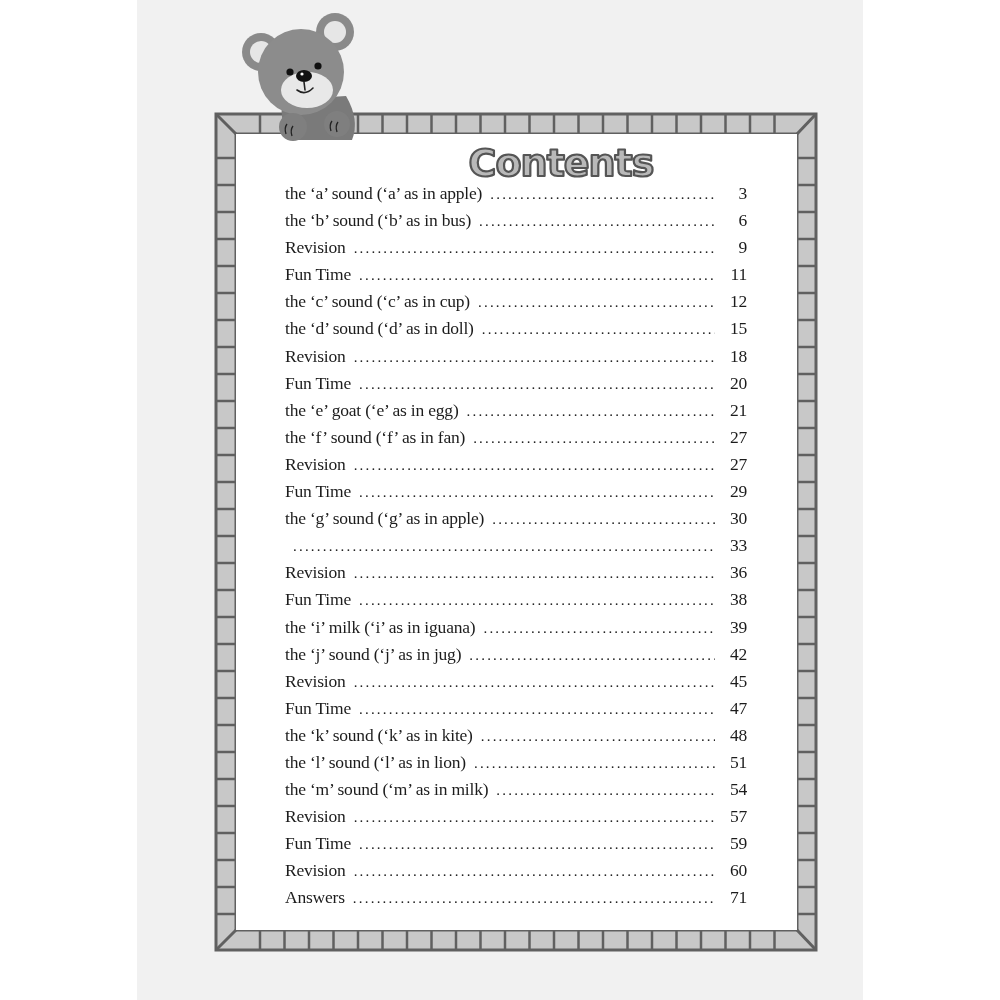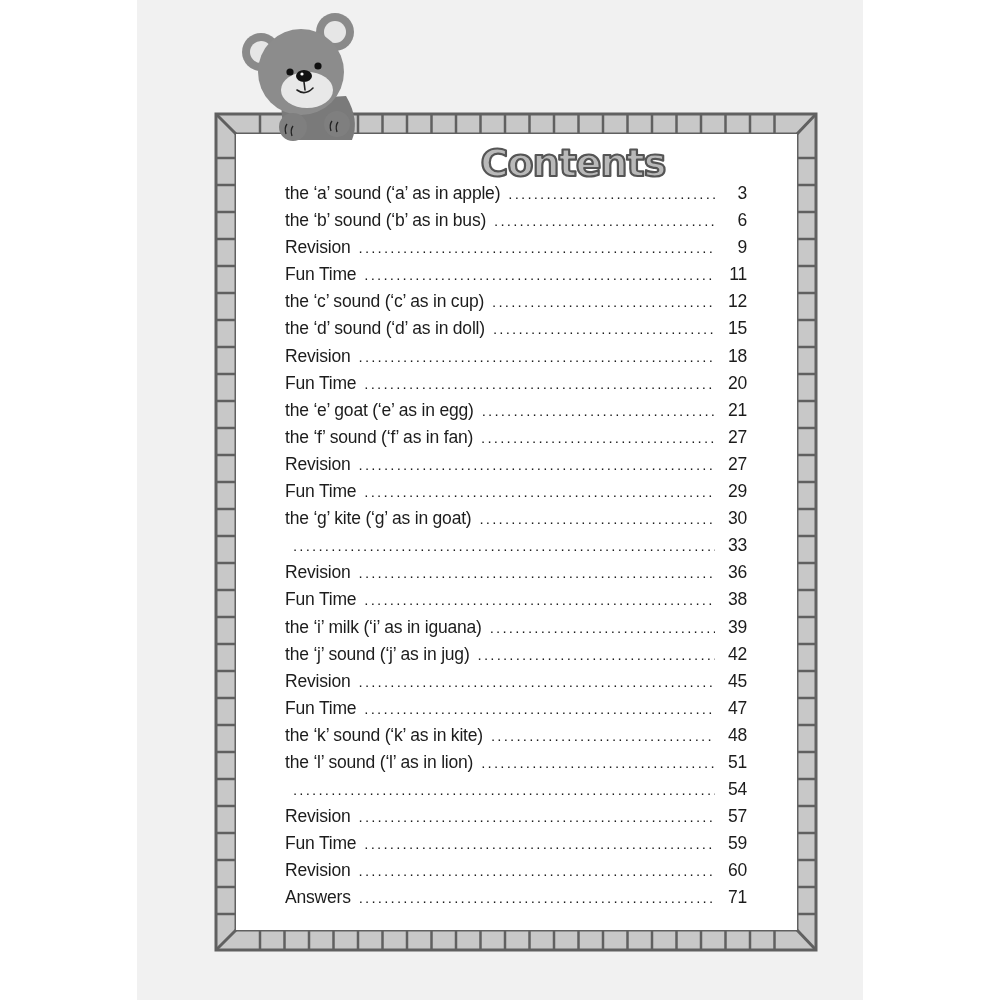--- a/index.html
+++ b/index.html
@@ -13,31 +13,30 @@
       background: #f1f1f1;
     }
     .frame-svg { position: absolute; left: 0; top: 0; }
     .inner {
       position: absolute; left: 236px; top: 134px; width: 561px; height: 796px;
       background: #ffffff;
     }
     .title {
       position: absolute; left: 236px; top: 138px; width: 650px;
       text-align: left;
-      margin-left: 12px;
     }
     .title-svg { display: block; margin: 0 auto; }
     .toc {
       position: absolute; left: 285px; top: 183px; width: 462px;
       margin: 0; padding: 0; list-style: none;
     }
     .toc-row {
       display: flex; align-items: baseline; height: 27.1px;
       font-size: 17.5px; color: #1c1c1c; letter-spacing: -0.2px;
-      font-family: Liberation Sans, sans-serif;
+      font-family: Liberation Serif, serif;
     }
     .toc-label { white-space: nowrap; flex: 0 0 auto; }
     .toc-dots {
       flex: 1 1 auto; overflow: hidden; white-space: nowrap;
       margin: 0 6px 0 8px; letter-spacing: 2.2px; font-size: 15px; color: #1c1c1c;
     }
     .toc-page { flex: 0 0 auto; min-width: 26px; text-align: right; }
     .bear { position: absolute; left: 236px; top: 10px; }
   </style>
 </head>
@@ -220,21 +219,21 @@
       <span class="toc-label">Revision</span>
       <span class="toc-dots">................................................................................</span>
       <span class="toc-page">27</span>
     </li>
     <li class="toc-row">
       <span class="toc-label">Fun Time</span>
       <span class="toc-dots">................................................................................</span>
       <span class="toc-page">29</span>
     </li>
     <li class="toc-row">
-      <span class="toc-label">the ‘g’ kite (‘g’ as in goat)</span>
+      <span class="toc-label">the ‘g’ sound (‘g’ as in apple)</span>
       <span class="toc-dots">................................................................................</span>
       <span class="toc-page">30</span>
     </li>
     <li class="toc-row">
       <span class="toc-dots">................................................................................</span>
       <span class="toc-page">33</span>
     </li>
     <li class="toc-row">
       <span class="toc-label">Revision</span>
       <span class="toc-dots">................................................................................</span>
@@ -269,20 +268,21 @@
       <span class="toc-label">the ‘k’ sound (‘k’ as in kite)</span>
       <span class="toc-dots">................................................................................</span>
       <span class="toc-page">48</span>
     </li>
     <li class="toc-row">
       <span class="toc-label">the ‘l’ sound (‘l’ as in lion)</span>
       <span class="toc-dots">................................................................................</span>
       <span class="toc-page">51</span>
     </li>
     <li class="toc-row">
+      <span class="toc-label">the ‘m’ sound (‘m’ as in milk)</span>
       <span class="toc-dots">................................................................................</span>
       <span class="toc-page">54</span>
     </li>
     <li class="toc-row">
       <span class="toc-label">Revision</span>
       <span class="toc-dots">................................................................................</span>
       <span class="toc-page">57</span>
     </li>
     <li class="toc-row">
       <span class="toc-label">Fun Time</span>

